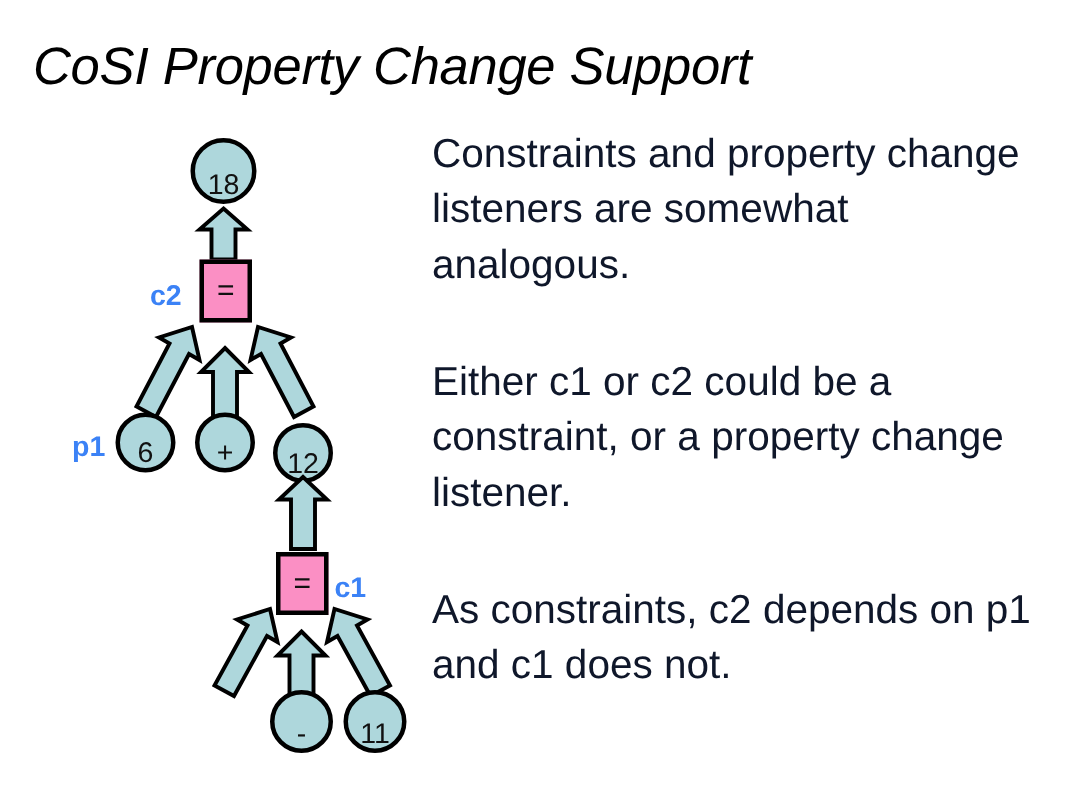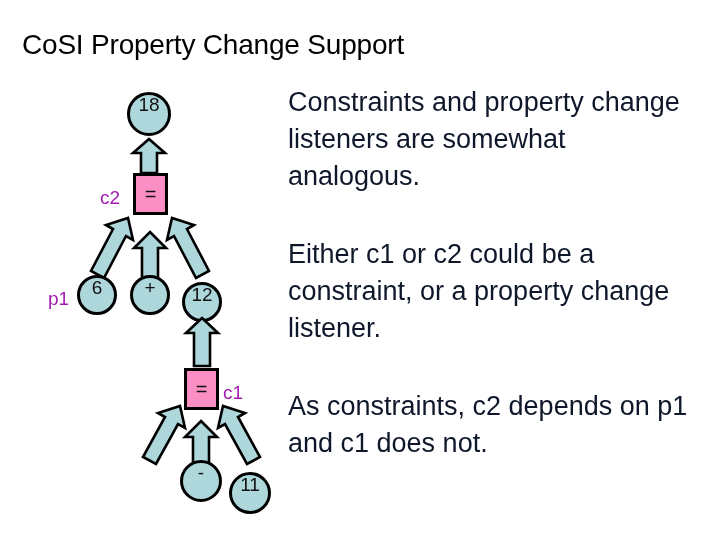--- a/index.html
+++ b/index.html
@@ -14,43 +14,44 @@
     background: #ffffff;
     overflow: hidden;
     font-family: "Liberation Sans", sans-serif;
     color: #000000;
   }
   #slide-title {
     position: absolute;
     left: 22px;
     top: 24px;
     width: 680px;
-    font-size: 28px;
+    font-size: 35px;
     line-height: 42px;
     letter-spacing: -0.2px;
     color: #000000;
     white-space: nowrap;
+    font-style: italic;
   }
 
   
   #diagram {
     position: absolute;
     left: 0px;
     top: 80px;
     width: 290px;
     height: 440px;
   }
   .node-circle {
     position: absolute;
     border-radius: 50%;
     background: #aed7dc;
     border: 3px solid #000000;
     box-sizing: border-box;
     display: flex;
-    align-items: flex-start;
+    align-items: flex-end;
     justify-content: center;
     font-size: 19px;
     line-height: 1;
     color: #111111;
     font-family: "Liberation Sans", sans-serif;
   }
   .node-box {
     position: absolute;
     background: #fb8fc4;
     border: 3px solid #000000;
@@ -59,22 +60,23 @@
     align-items: center;
     justify-content: center;
     font-size: 20px;
     line-height: 1;
     color: #111111;
   }
   .side-label {
     position: absolute;
     font-size: 19px;
     line-height: 1;
-    color: #a21caf;
+    color: #3b82f6;
     white-space: nowrap;
+    font-weight: bold;
   }
   .arrow {
     position: absolute;
   }
   .arrow svg {
     display: block;
     overflow: visible;
   }
 
   
@@ -171,21 +173,21 @@
 
     <div class="arrow" style="left:211px; top:324px;">
       <svg width="54" height="68" viewBox="0 0 54 68">
         <polygon points="12,2 7,24 14,20 36,60 49,53 27,13 34,9" fill="#aed7dc" stroke="#000000" stroke-width="2.6" stroke-linejoin="miter"></polygon>
       </svg>
     </div>
 
     <div class="node-circle" style="left:180px; top:380px; width:42px; height:42px;">
       <span>-</span>
     </div>
-    <div class="node-circle" style="left:229px; top:392px; width:42px; height:42px;">
+    <div class="node-circle" style="left:229px; top:380px; width:42px; height:42px;">
       <span>11</span>
     </div>
 
   </div>
 
   <div class="body-para" id="para-0">Constraints and property change listeners are somewhat analogous.</div>
   <div class="body-para" id="para-1">Either c1 or c2 could be a constraint, or a property change listener.</div>
   <div class="body-para" id="para-2">As constraints, c2 depends on p1 and c1 does not.</div>
 
 </div>

